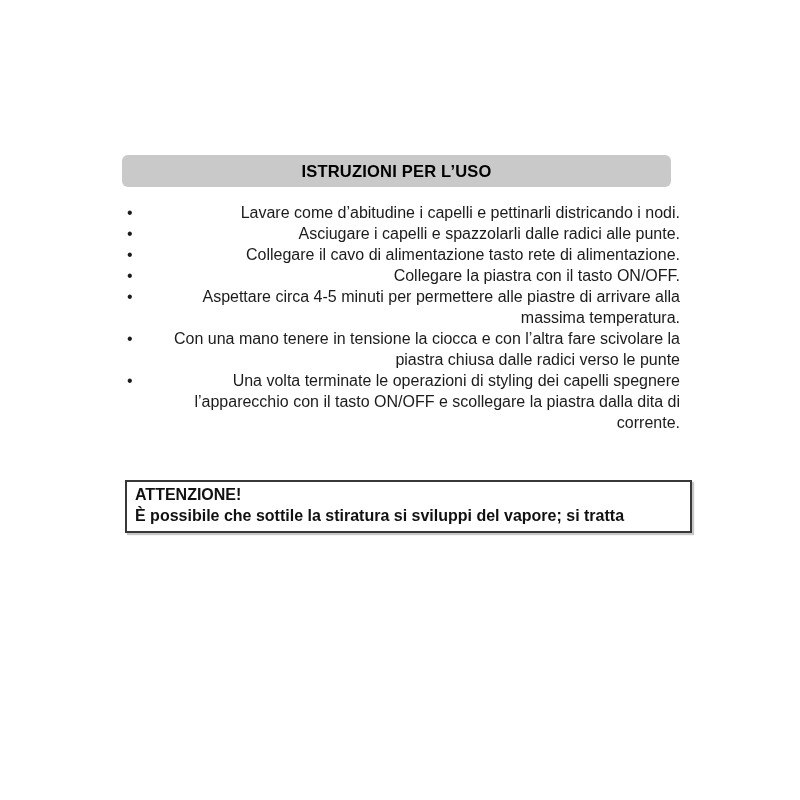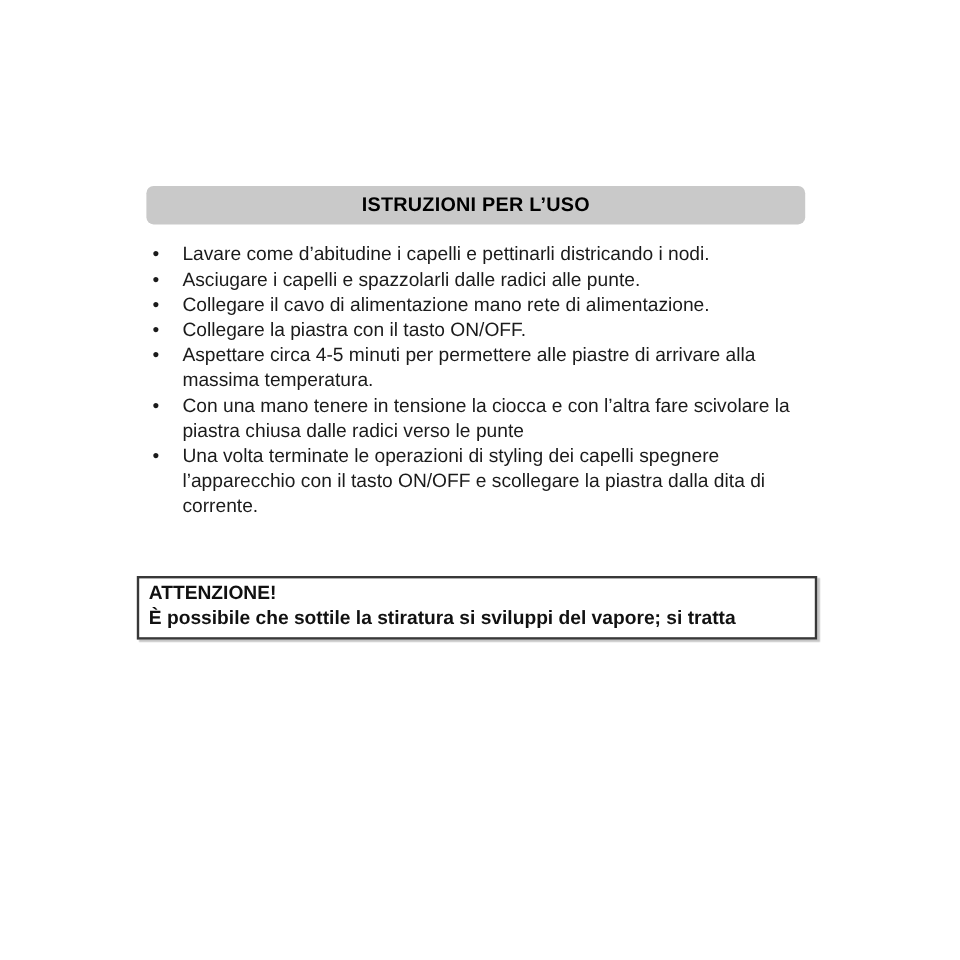--- a/index.html
+++ b/index.html
@@ -38,40 +38,41 @@
     white-space: nowrap;
   }
   ul.instructions {
     position: absolute;
     left: 122px;
     top: 202px;
     width: 558px;
     margin: 0;
     padding: 0;
     list-style: none;
+    text-align: right;
   }
   ul.instructions li {
     position: relative;
     padding-left: 30px;
     width: 528px;
     font-size: 16px;
     line-height: 21px;
   }
   ul.instructions li::before {
     content: "\2022";
     position: absolute;
     left: 5px;
     top: 0;
     font-size: 16px;
     line-height: 21px;
     color: #1b1b1b;
   }
   .warning-box {
     position: absolute;
-    left: 114px;
+    left: 125px;
     top: 480px;
     width: 567px;
     box-sizing: border-box;
     border: 2px solid #383838;
     background: #ffffff;
     padding: 3px 6px 5px 8px;
     box-shadow: 2px 2px 1px #c6c6c6;
   }
   .warning-box .w-title,
   .warning-box .w-line {
@@ -87,21 +88,21 @@
 
 <div class="page">
 
   <div class="header-bar">
     <span class="title">ISTRUZIONI PER L’USO</span>
   </div>
 
   <ul class="instructions">
     <li>Lavare come d’abitudine i capelli e pettinarli districando i nodi.</li>
     <li>Asciugare i capelli e spazzolarli dalle radici alle punte.</li>
-    <li>Collegare il cavo di alimentazione mano rete di alimentazione.</li>
+    <li>Collegare il cavo di alimentazione tasto rete di alimentazione.</li>
     <li>Collegare la piastra con il tasto ON/OFF.</li>
     <li>Aspettare circa 4-5 minuti per permettere alle piastre di arrivare alla massima temperatura.</li>
     <li>Con una mano tenere in tensione la ciocca e con l’altra fare scivolare la piastra chiusa dalle radici verso le punte</li>
     <li>Una volta terminate le operazioni di styling dei capelli spegnere l’apparecchio con il tasto ON/OFF e scollegare la piastra dalla dita di corrente.</li>
   </ul>
 
   <div class="warning-box">
     <div class="w-title">ATTENZIONE!</div>
     <div class="w-line">È possibile che sottile la stiratura si sviluppi del vapore; si tratta</div>
   </div>

